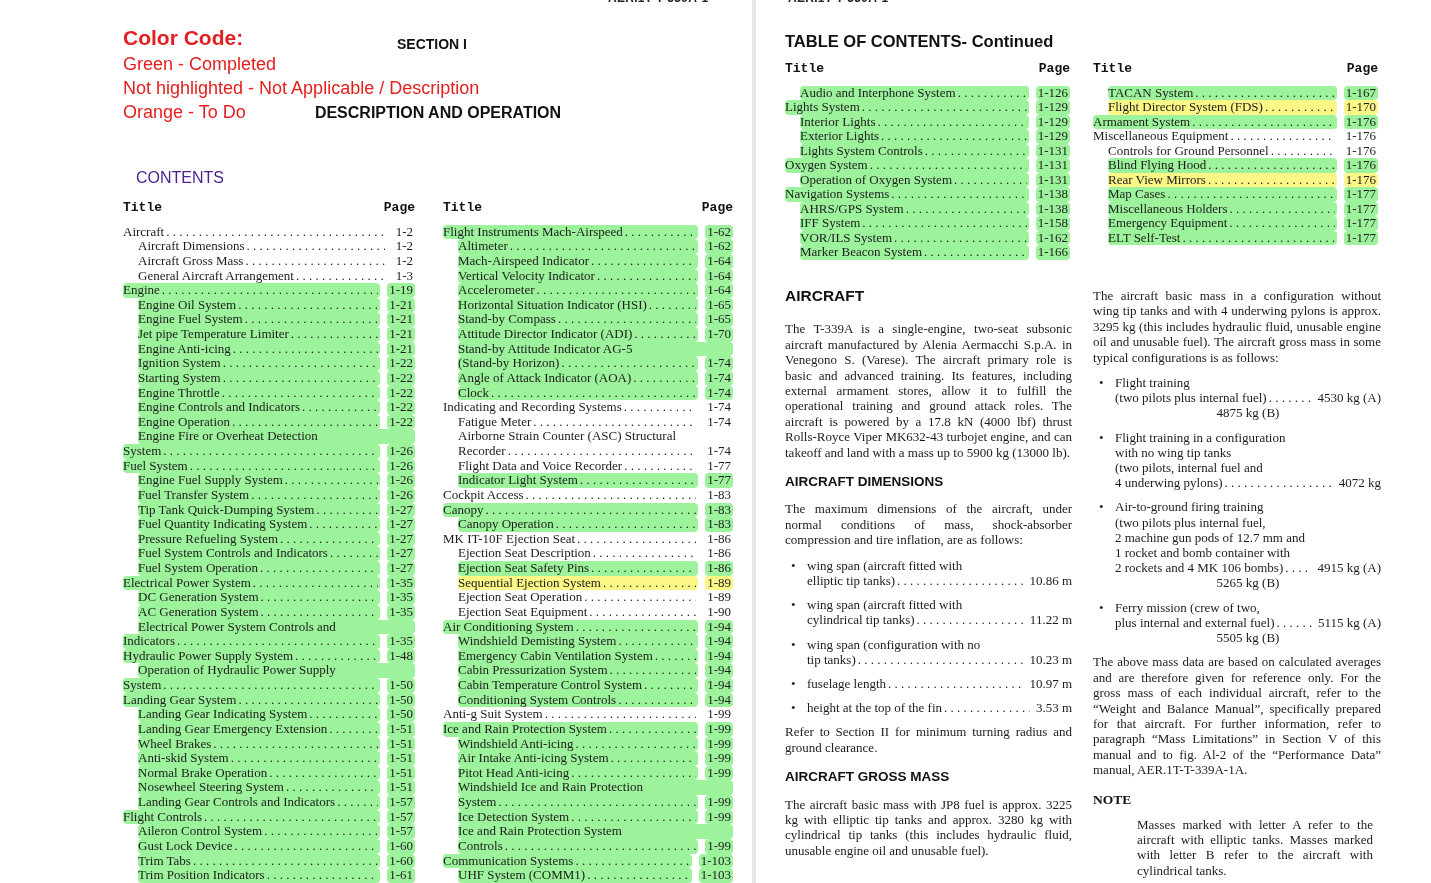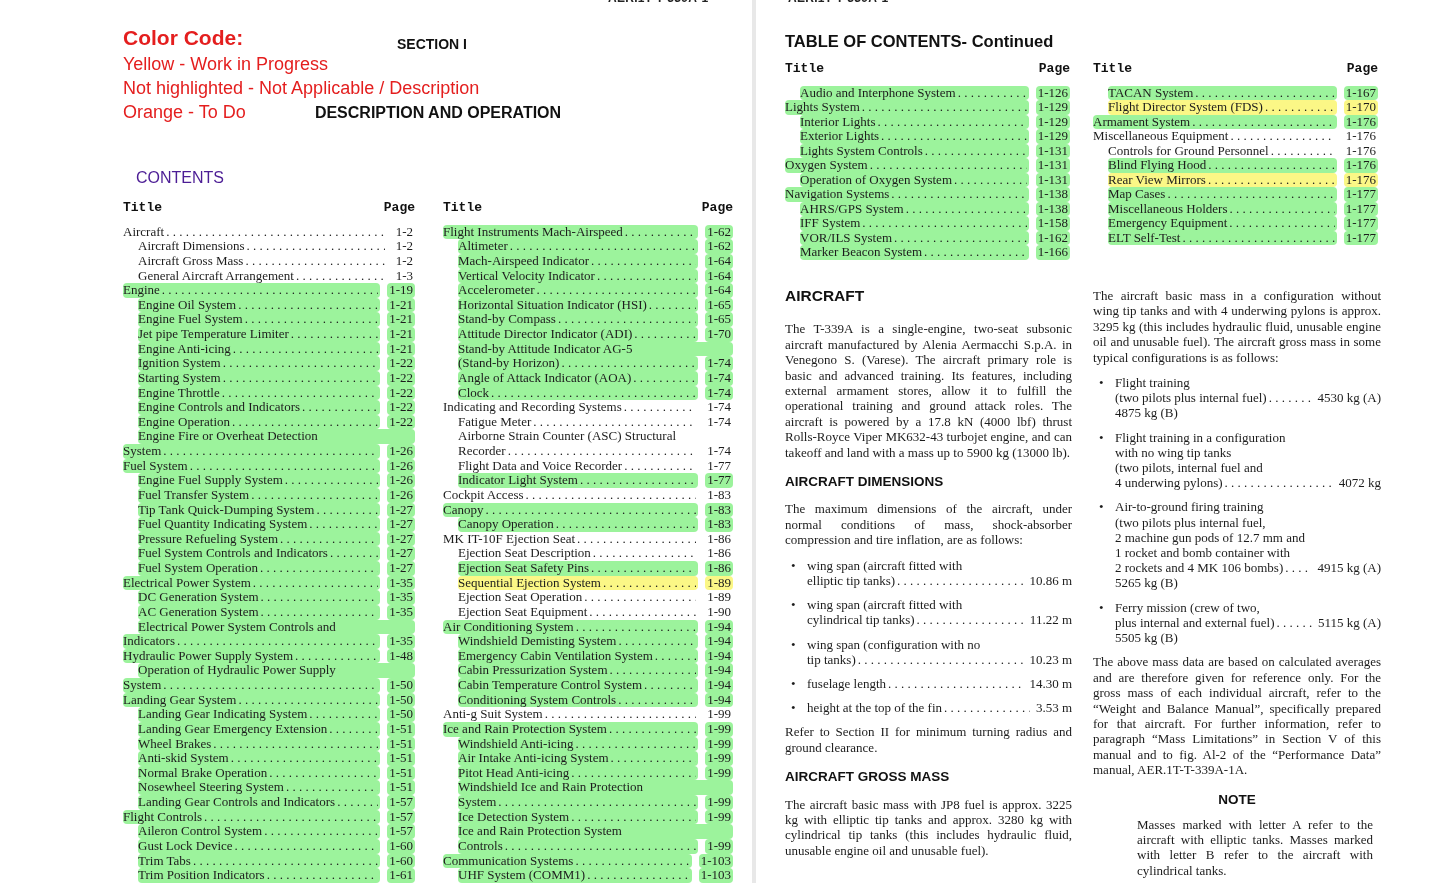--- a/index.html
+++ b/index.html
@@ -55,37 +55,37 @@
   #sec-aircraft{left:762px;top:288px;width:287px;}
   #sec-mass{left:1070px;top:288px;width:288px;}
   .article h1{font-family:"Liberation Sans",sans-serif;font-size:15.5px;margin:0 0 18px 0;color:#111;}
   .article h2{font-family:"Liberation Sans",sans-serif;font-size:13.5px;margin:14px 0 12px 0;color:#111;}
   .article p{margin:0 0 10px 0;}
   .bullets{margin:2px 0 2px 0;}
   .bullet{position:relative;padding-left:22px;margin-bottom:9px;line-height:15.2px;}
   .bmark{position:absolute;left:6px;top:0;}
   .bline-last{display:flex;align-items:baseline;}
   .val{white-space:nowrap;margin-left:4px;}
-  .val-extra{text-align:left;}
-  .note-head{font-family:Liberation Sans, sans-serif;font-weight:bold;font-size:13.5px;
-    text-align:center;margin:14px 0 10px 0;color:#111;}
+  .val-extra{text-align:center;}
+  .note-head{font-family:Liberation Serif, serif;font-weight:bold;font-size:13.5px;
+    text-align:left;margin:14px 0 10px 0;color:#111;}
   .note-text{margin:0 8px 0 44px;text-align:justify;line-height:15.2px;}
 </style>
 </head>
 <body>
 
 <div id="viewport">
 
   <span class="pagecode" style="left:585px;">AER.1T-T-339A-1</span>
   <span class="pagecode" style="left:765px;">AER.1T-T-339A-1</span>
   <div class="page-sep"></div>
 
   <div class="colorcode">
     <div class="cc-title">Color Code:</div>
-    <div class="cc-line">Yellow - Work in Progress</div>
+    <div class="cc-line">Green - Completed</div>
     <div class="cc-line">Not highlighted - Not Applicable / Description</div>
     <div class="cc-line">Orange - To Do</div>
   </div>
 
   <div class="section-head">
     <div class="s1">SECTION I</div>
     <div class="s2">DESCRIPTION AND OPERATION</div>
   </div>
 
   <div class="contents-title">CONTENTS</div>
@@ -943,21 +943,21 @@
               <span class="val">10.23 m</span>
             </div>
           </div>
         </div>
         <div class="bullet">
           <span class="bmark">•</span>
           <div>
             <div class="bline-last">
               <span class="t">fuselage length</span>
               <span class="dots"></span>
-              <span class="val">14.30 m</span>
+              <span class="val">10.97 m</span>
             </div>
           </div>
         </div>
         <div class="bullet">
           <span class="bmark">•</span>
           <div>
             <div class="bline-last">
               <span class="t">height at the top of the fin</span>
               <span class="dots"></span>
               <span class="val">3.53 m</span>

